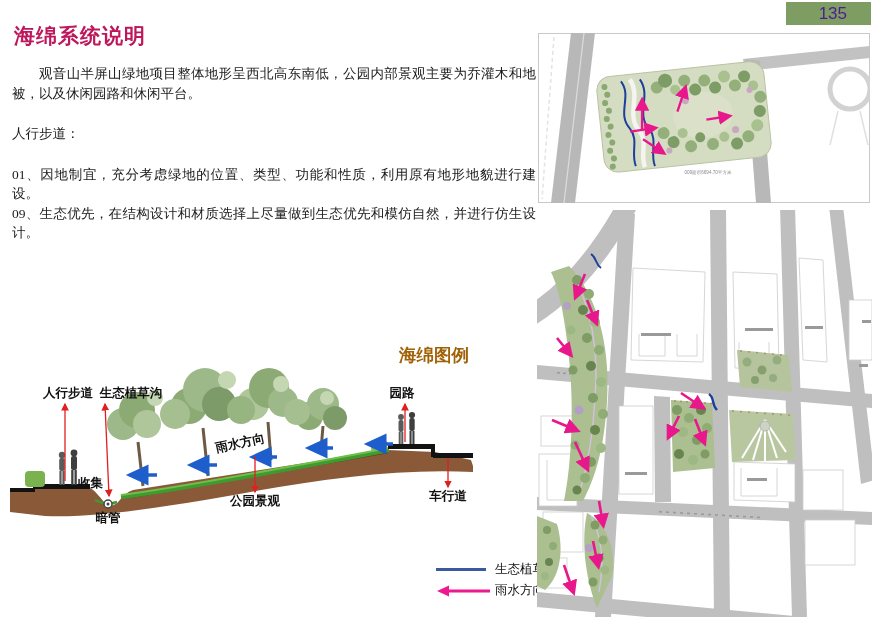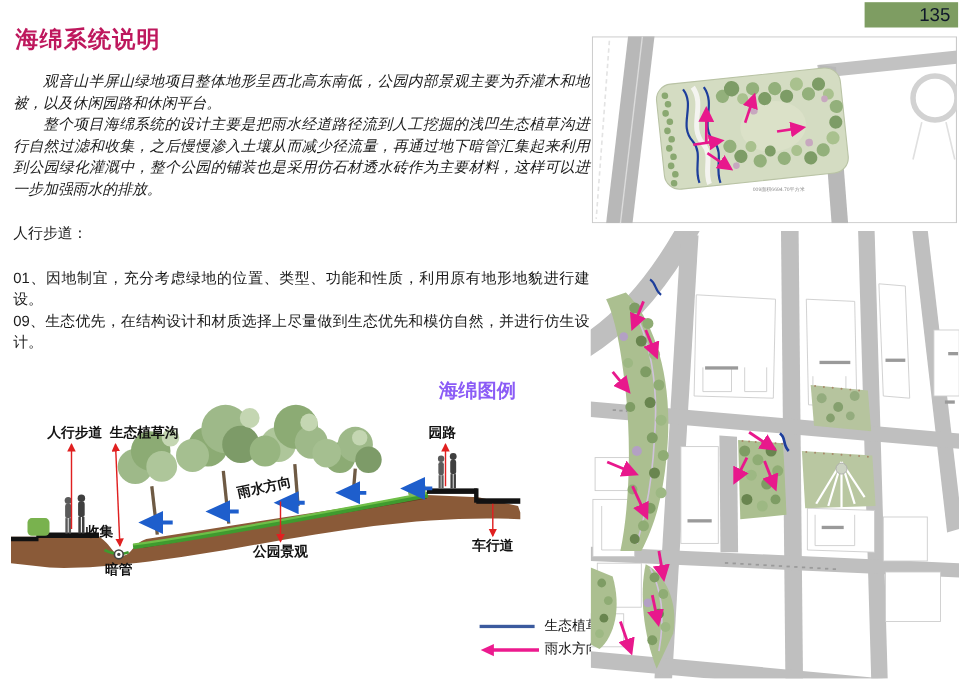--- a/index.html
+++ b/index.html
@@ -1,51 +1,50 @@
 <!DOCTYPE html>
 <html><head>
 <meta charset="utf-8">
 <style>
   html,body{margin:0;padding:0;background:#ffffff;}
   .page{position:relative;width:872px;height:617px;background:#fff;overflow:hidden;
         font-family:"Liberation Sans","DejaVu Sans",sans-serif;color:#1a1a1a;}
   .badge{position:absolute;left:786px;top:2px;width:85px;height:23px;background:#7e9d62;
-         display:flex;align-items:center;justify-content:flex-end;padding-right:7px;box-sizing:border-box;
-         font-size:17px;color:#0f172a;}
+         display:flex;align-items:center;justify-content:flex-end;padding-right:24px;box-sizing:border-box;
+         font-size:17px;color:#4c1d95;}
   .title{position:absolute;left:14px;top:22px;font-size:21px;font-weight:bold;color:#be185d;letter-spacing:1px;}
   .textcol{position:absolute;left:12px;top:64px;width:524px;font-size:13.5px;line-height:19.5px;text-align:justify;}
   .textcol p{margin:0;}
   .intro{margin-bottom:12px !important;}
-  .para{text-indent:2em;font-style:italic;}
+  .para{text-indent:2em;}
   .principles-heading{margin-top:21px !important;}
-  .plist{margin-top:21px;}
+  .plist{margin-top:21px;font-family:Liberation Serif, serif;}
   .legend{position:absolute;left:436px;top:559px;font-size:12.5px;}
   .legend-row{display:flex;align-items:center;height:21px;}
   .legend-swatch-line{width:50px;height:3px;background:#3b5a9e;margin-right:9px;}
   .legend-label{color:#111;}
-  .fig-title{position:absolute;left:399px;top:343px;font-size:17.5px;font-weight:bold;color:#8b5cf6;}
+  .fig-title{position:absolute;left:399px;top:343px;font-size:17.5px;font-weight:bold;color:#a16207;}
   svg{position:absolute;}
   #diagram{left:5px;top:340px;}
   #topmap{left:538px;top:33px;}
   #bottommap{left:537px;top:210px;}
   .dlabel{font-size:12.5px;font-weight:bold;fill:#111;font-family:"Liberation Sans","DejaVu Sans",sans-serif;}
   .caption{font-size:4.6px;fill:#8a8a8a;font-family:"Liberation Sans","DejaVu Sans",sans-serif;}
 </style>
 </head>
 <body>
 
 <div class="page">
 
   <div class="badge">135</div>
 
   <div class="title">海绵系统说明</div>
 
   <div class="textcol">
     <p class="para">观音山半屏山绿地项目整体地形呈西北高东南低，公园内部景观主要为乔灌木和地被，以及休闲园路和休闲平台。</p>
-    <p class="para">整个项目海绵系统的设计主要是把雨水经道路径流到人工挖掘的浅凹生态植草沟进行自然过滤和收集，之后慢慢渗入土壤从而减少径流量，再通过地下暗管汇集起来利用到公园绿化灌溉中，整个公园的铺装也是采用仿石材透水砖作为主要材料，这样可以进一步加强雨水的排放。</p>
     <p class="principles-heading">人行步道：</p>
     <div class="plist">
       <p>01、因地制宜，充分考虑绿地的位置、类型、功能和性质，利用原有地形地貌进行建设。</p>
       <p>09、生态优先，在结构设计和材质选择上尽量做到生态优先和模仿自然，并进行仿生设计。</p>
     </div>
   </div>
 
   <div class="fig-title">海绵图例</div>
 
   <svg id="diagram" width="470" height="200" viewBox="0 0 470 200">

